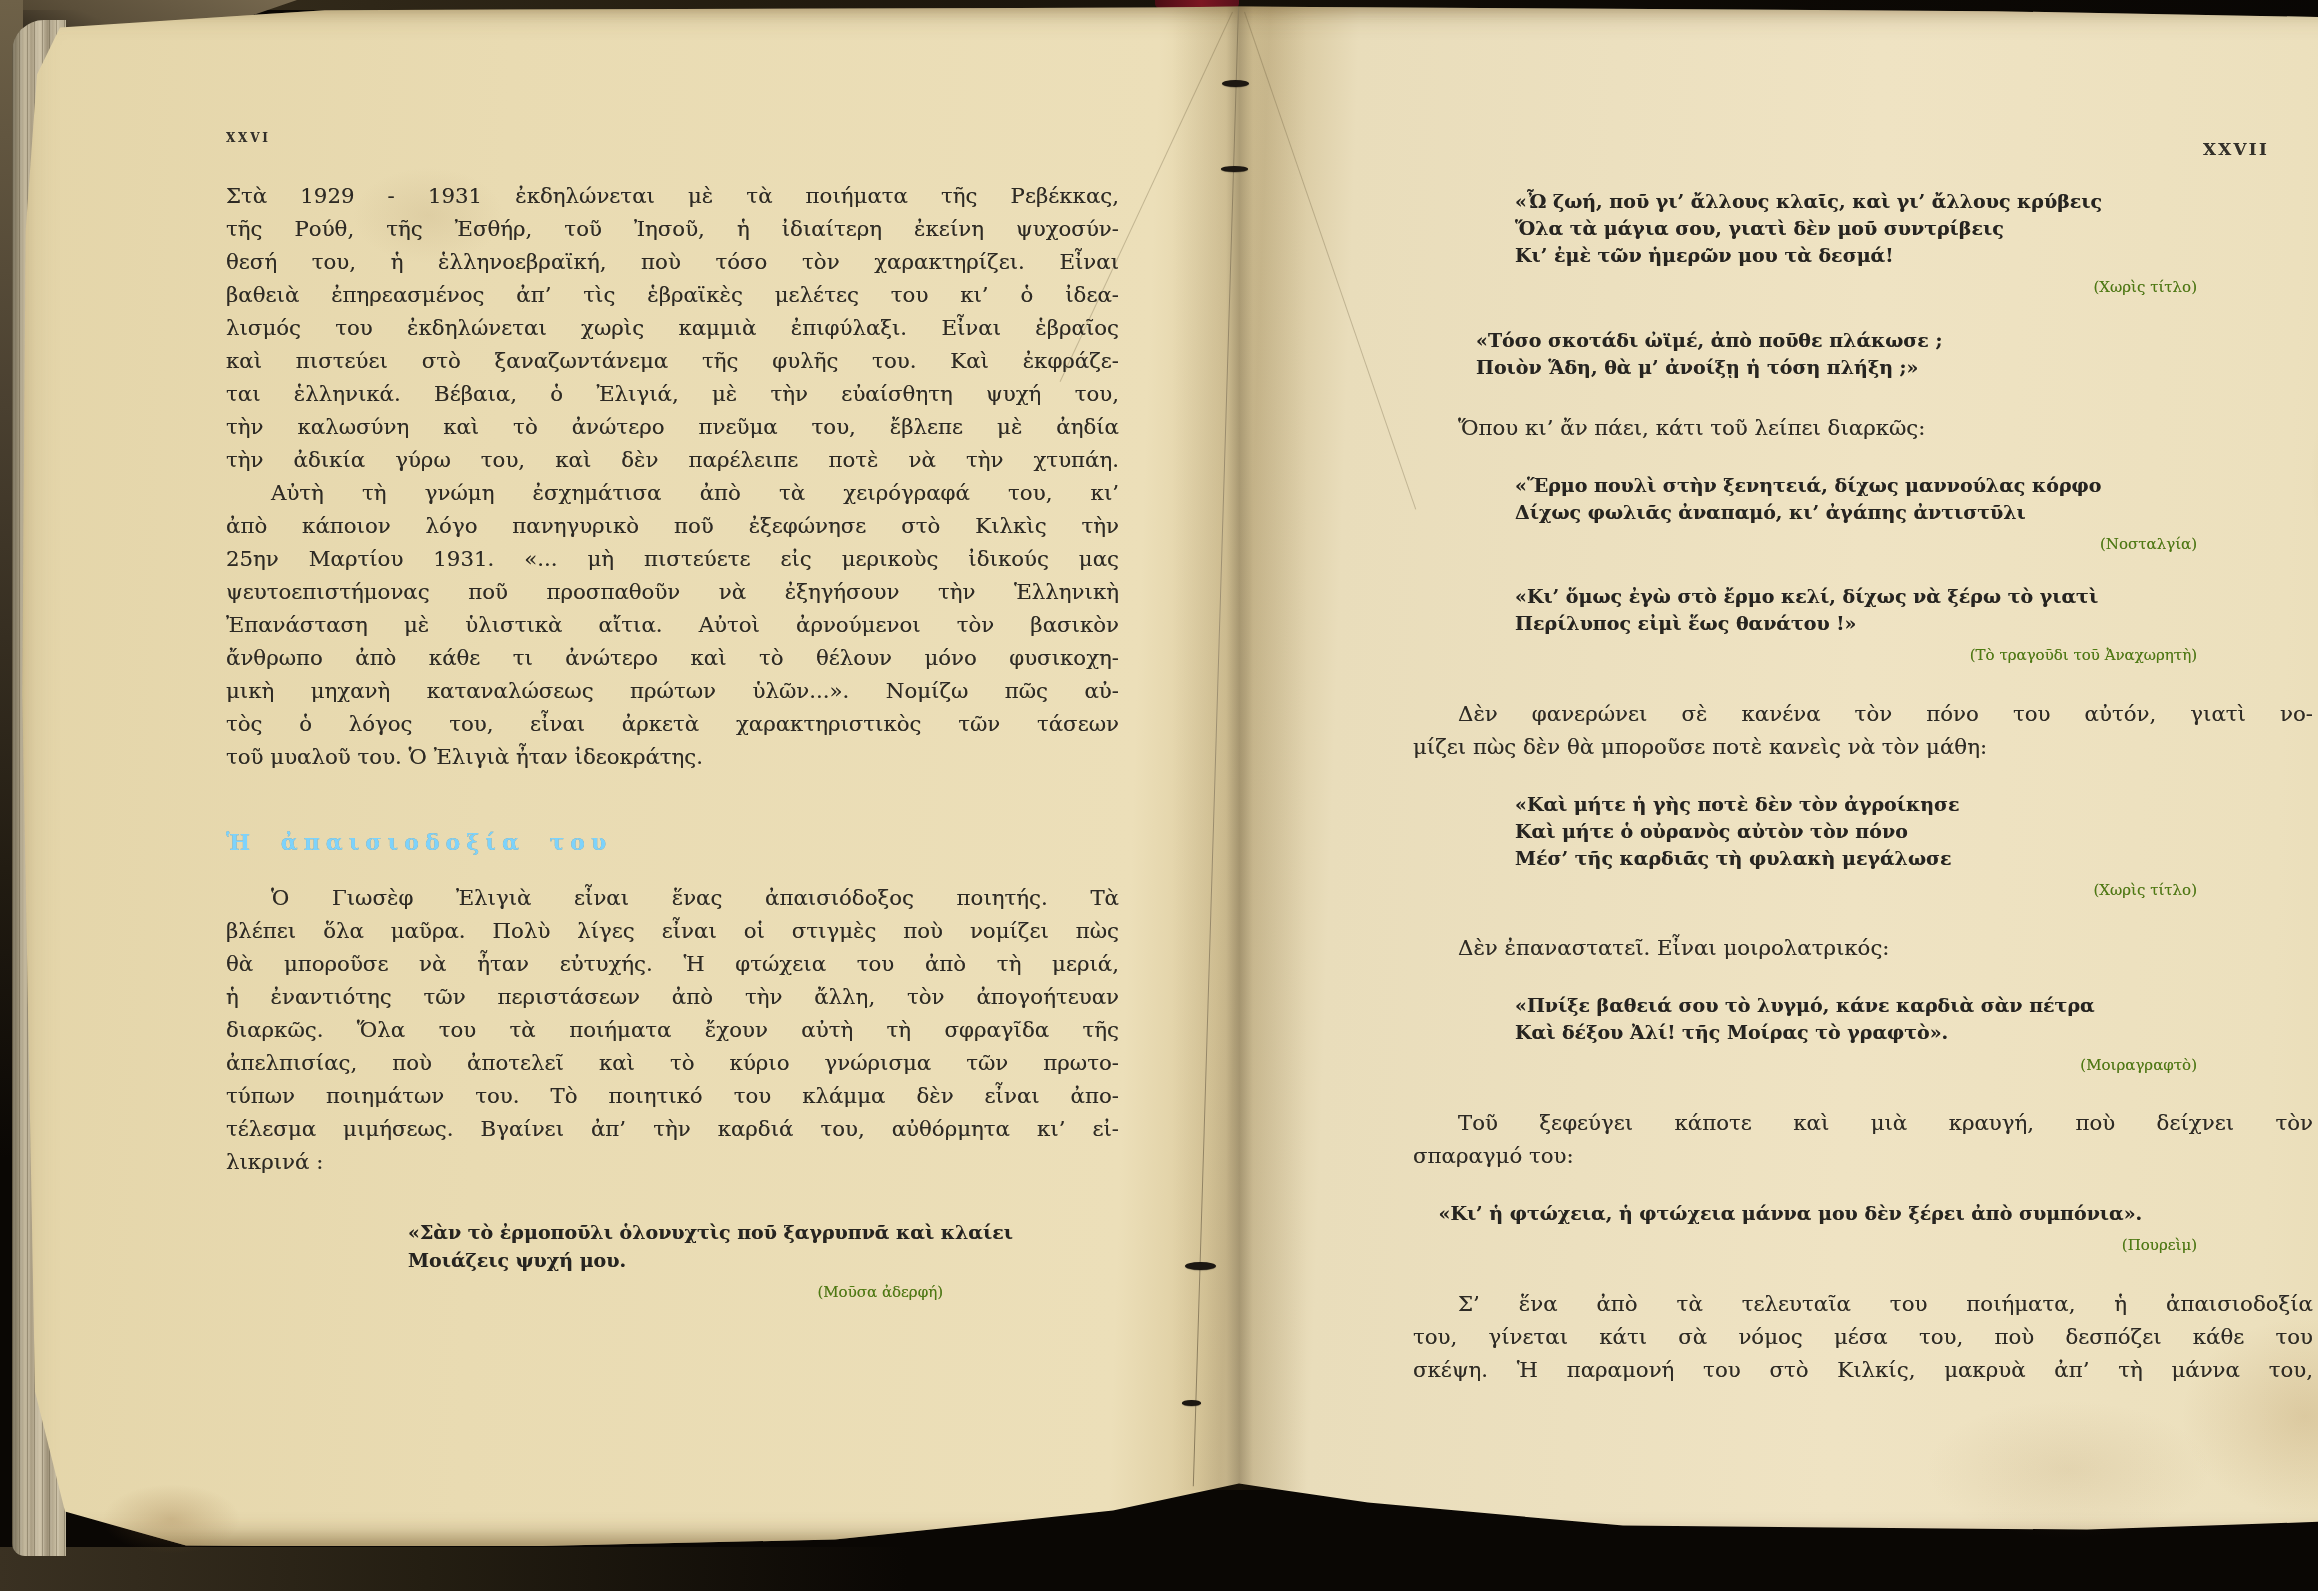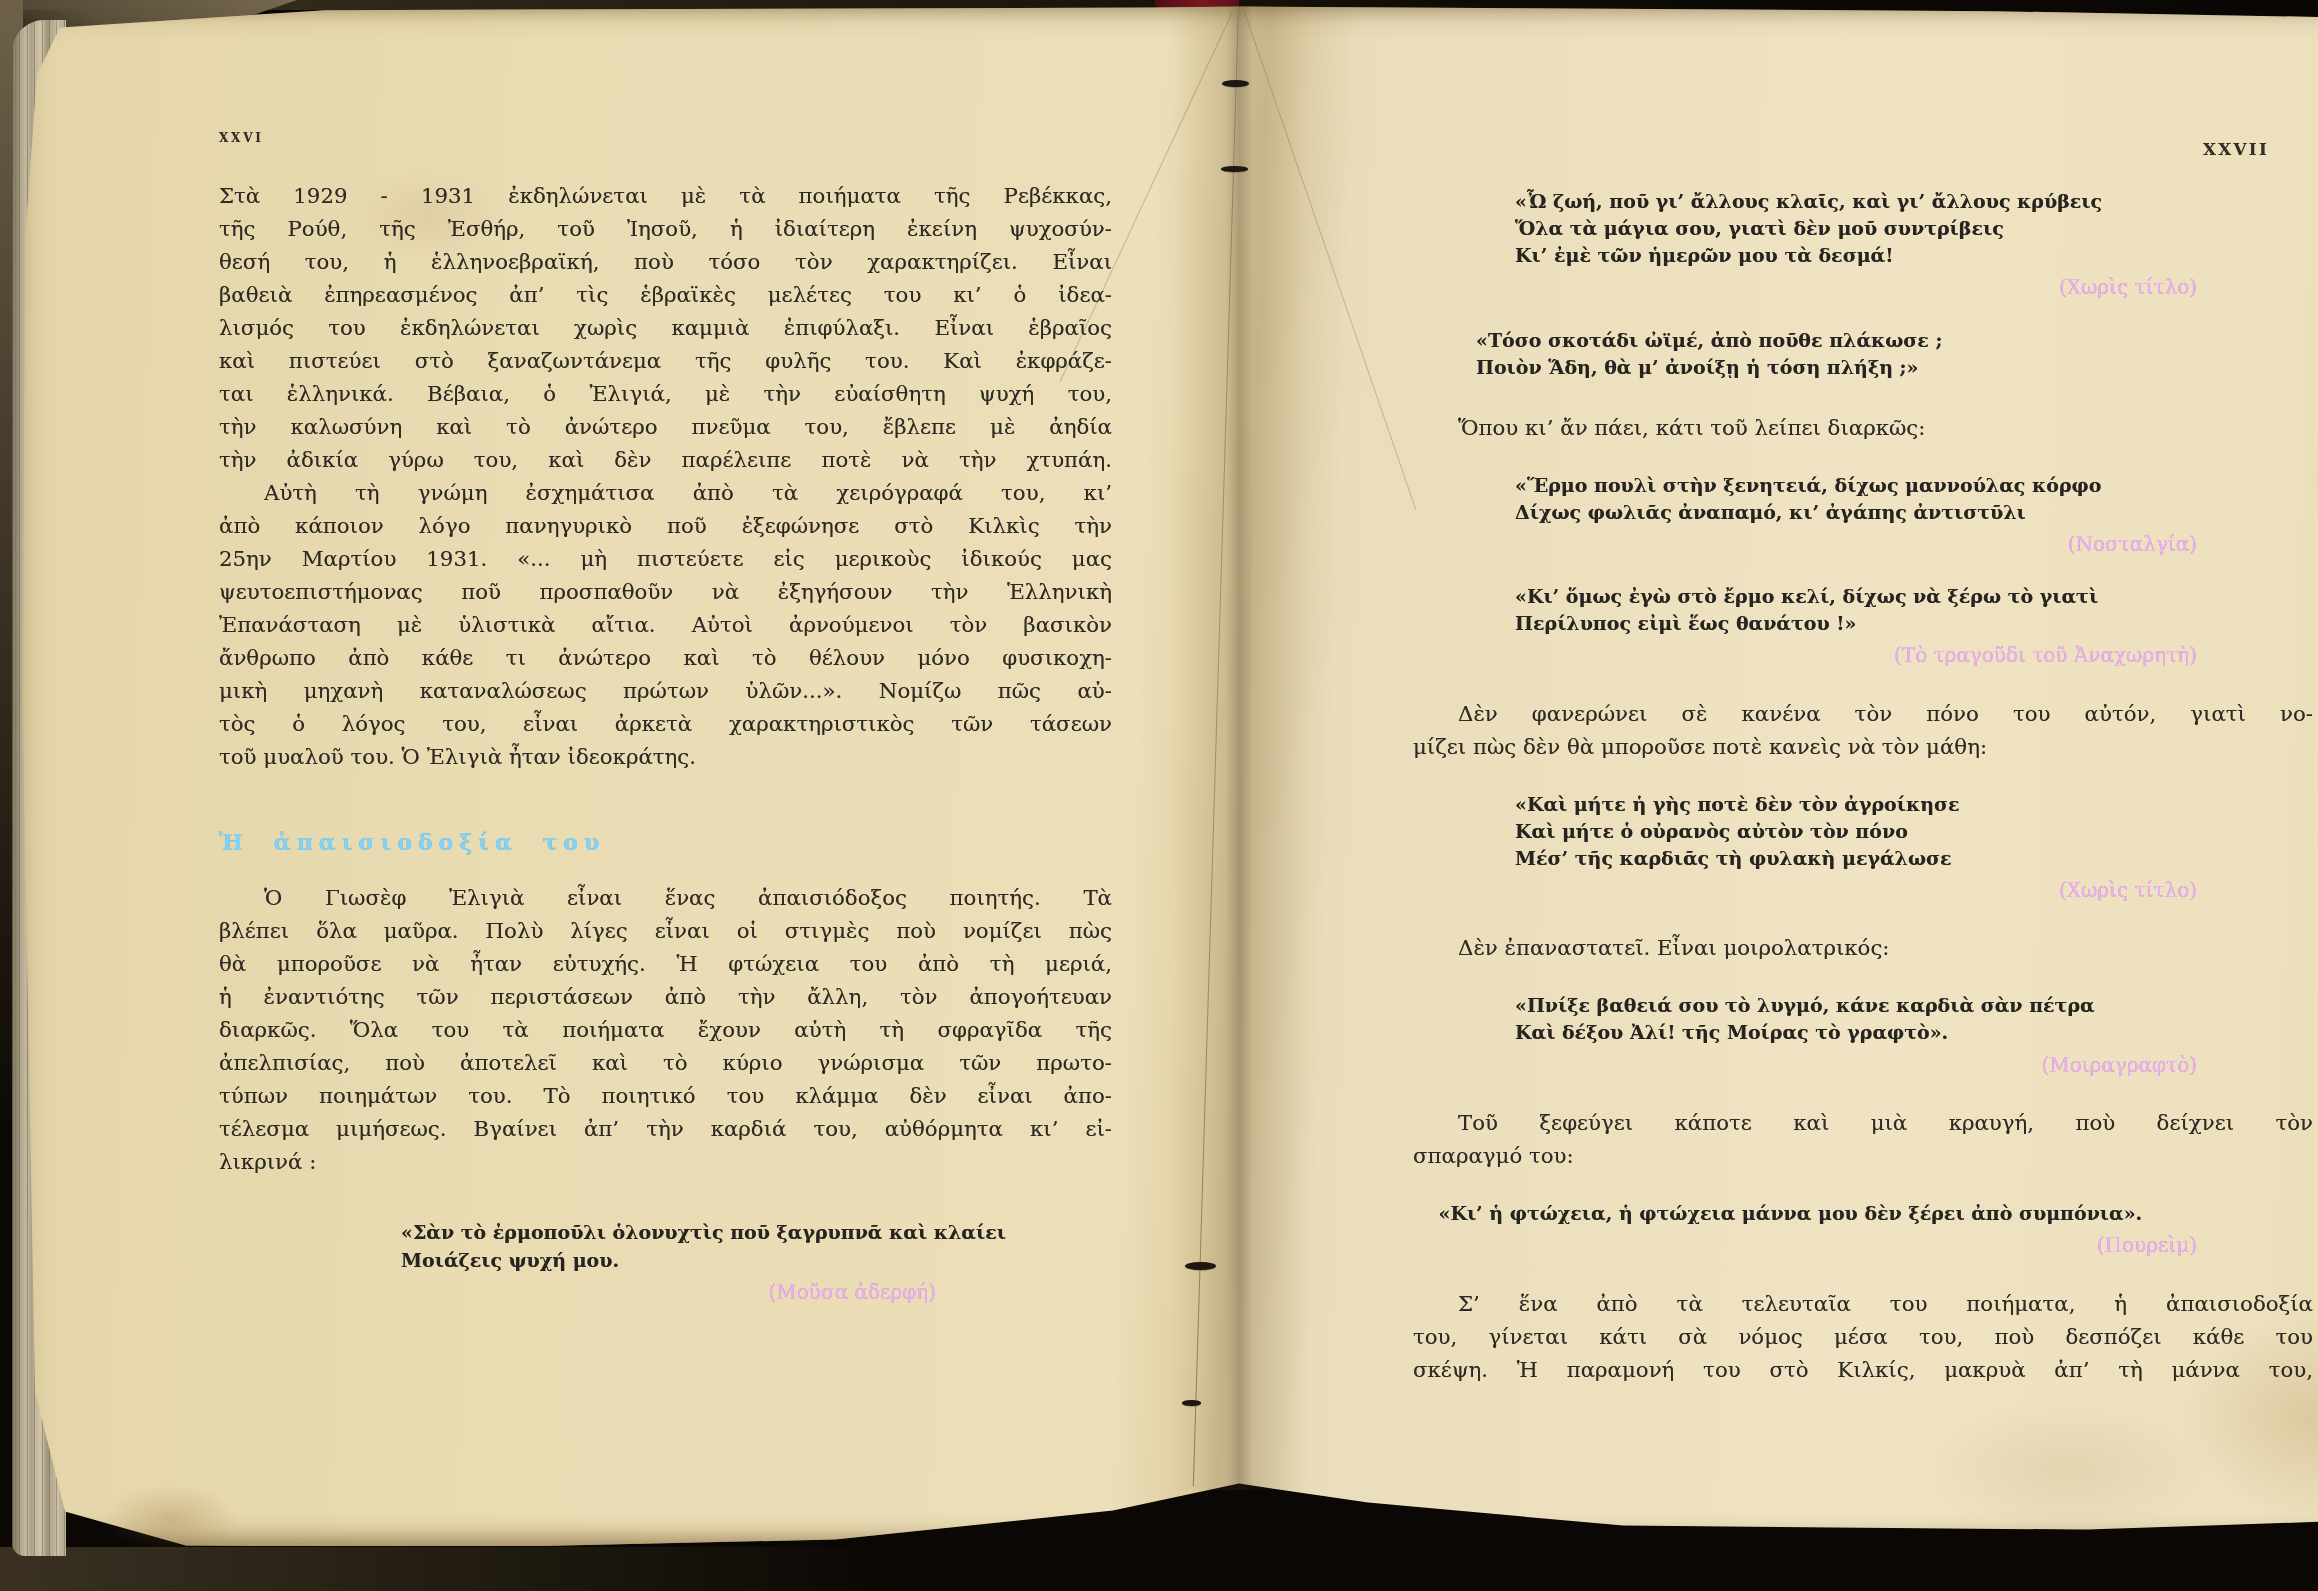--- a/index.html
+++ b/index.html
@@ -52,21 +52,21 @@
   .stain{position:absolute;border-radius:50%;}
   .st1{left:2180px;top:1317px;width:250px;height:199px;background:radial-gradient(ellipse,rgba(160,118,55,.20),transparent 70%);}
   .st2{left:1924px;top:1400px;width:288px;height:139px;background:radial-gradient(ellipse,rgba(150,115,60,.12),transparent 70%);}
   .st3{left:352px;top:167px;width:153px;height:97px;background:radial-gradient(ellipse,rgba(150,120,70,.12),transparent 70%);}
   .st4{left:102px;top:1484px;width:139px;height:70px;background:radial-gradient(ellipse,rgba(140,100,50,.28),transparent 70%);}
   .st5{left:2309px;top:380px;width:111px;height:195px;background:radial-gradient(ellipse,rgba(160,125,70,.16),transparent 70%);}
 
   
   .page-text{position:absolute;color:#2d2a24;font-size:21.3px;line-height:33px;
     text-shadow:0 0 0.5px rgba(45,40,30,.45);}
-  .pt-left{left:219px;top:124px;width:893px;}
+  .pt-left{left:226px;top:124px;width:893px;}
   .pt-right{left:1413px;top:139px;width:900px;}
 
   .pagenum{font-weight:700;color:#33302a;}
   .pt-left .pagenum{font-variant:small-caps;font-size:17.6px;letter-spacing:2.8px;line-height:23px;margin-bottom:32px;}
   .pt-right .pagenum{text-align:right;padding-right:44px;font-size:16.7px;letter-spacing:2.3px;line-height:21px;margin-bottom:18.5px;}
 
   .para{margin:0;}
   .pt-right .para{margin-top:30px;}
   .line{line-height:33px;}
   .j{text-align:justify;text-align-last:justify;}
@@ -74,21 +74,21 @@
   .ind{text-indent:45px;}
 
   .heading{font-weight:700;font-size:22px;letter-spacing:6px;word-spacing:11px;
     margin:53px 0 22px 0;color:#7dd3fc;}
 
   .verse{font-weight:700;font-size:19px;line-height:27px;color:#262420;padding-left:102px;margin-top:28px;}
   .pt-left .verse{padding-left:182px;margin-top:40px;line-height:28px;}
   .verse.v-narrow{padding-left:63px;}
   .verse.v-wide{padding-left:25.5px;}
   .vline{white-space:nowrap;}
-  .attribution{font-weight:400;font-size:20px;line-height:21.3px;text-align:right;margin-top:8.3px;color:#f0abfc;}
+  .attribution{font-weight:400;font-size:15px;line-height:21.3px;text-align:right;margin-top:8.3px;color:#4d7c0f;}
   .pt-left .attribution{padding-right:176px;}
   .pt-right .attribution{padding-right:116px;}
 </style>
 </head>
 <body>
 
 <div id="scene">
   <div class="top-strip"></div>
   <div class="cover-topleft"></div>
   <div class="cover-left"></div>

